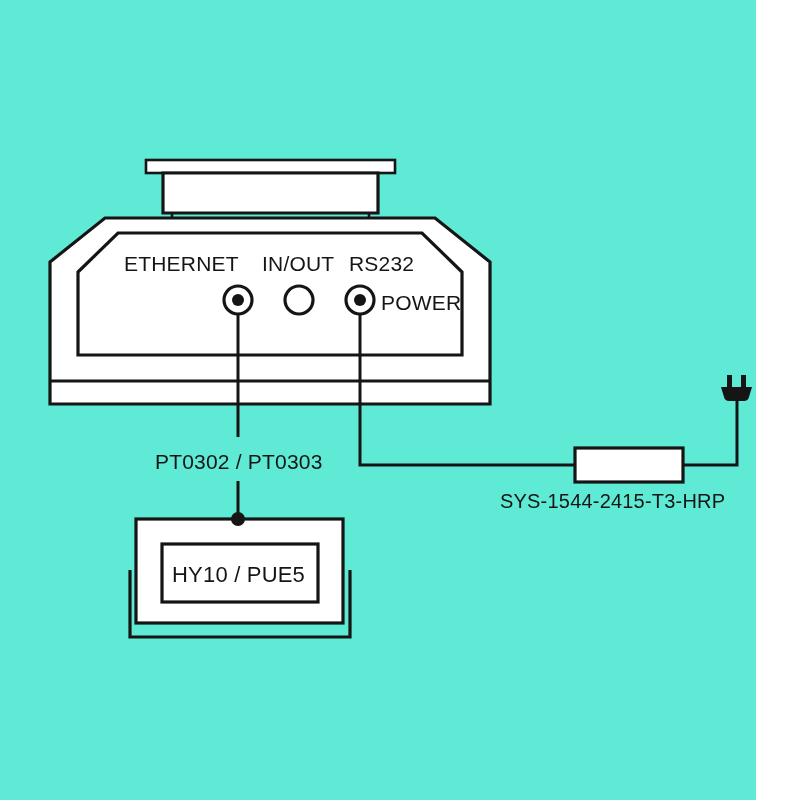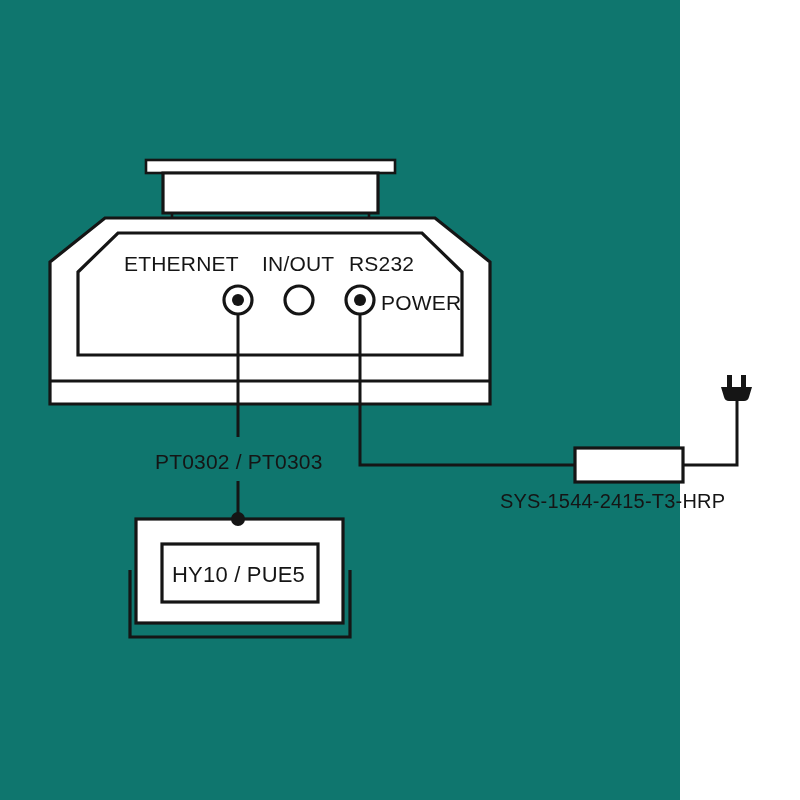--- a/index.html
+++ b/index.html
@@ -9,23 +9,23 @@
     background: #ffffff;
   }
   body {
     width: 800px;
     height: 800px;
     font-family: "Liberation Sans", sans-serif;
     overflow: hidden;
   }
   #diagram-root {
     position: relative;
-    width: 680px;
+    width: 756px;
     height: 800px;
-    background: #0f766e;
+    background: #5eead4;
   }
   svg#diagram-svg {
     display: block;
     width: 800px;
     height: 800px;
   }
   .stroke-shape {
     fill: none;
     stroke: #151515;
     stroke-width: 3.2;

